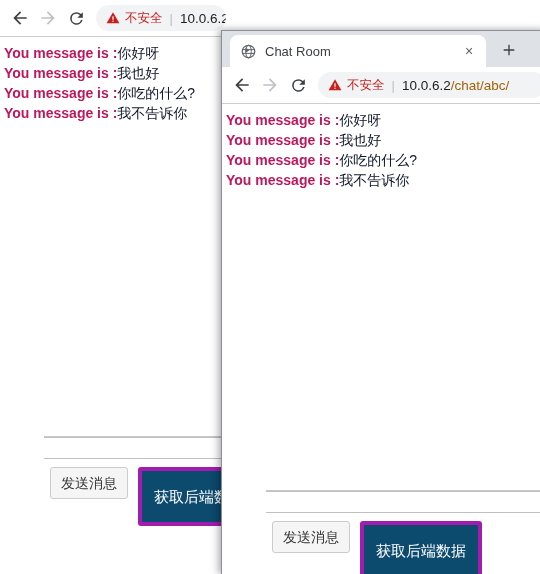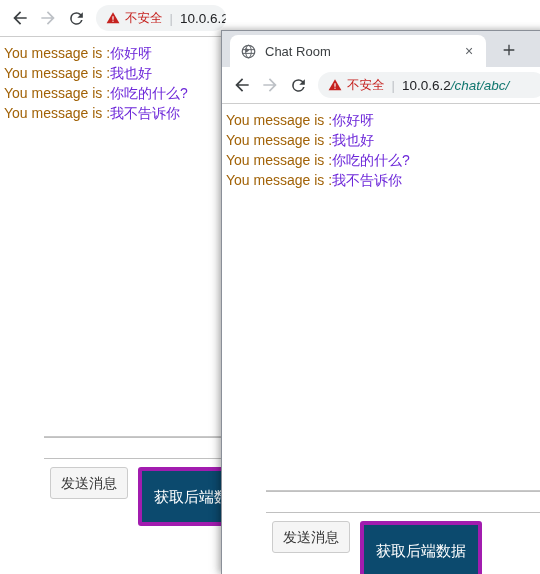--- a/index.html
+++ b/index.html
@@ -72,24 +72,23 @@
     flex: 0 0 auto;
     font-size: 13px;
   }
   .url-host {
     color: #202124;
     font-size: 13.5px;
     flex: 0 0 auto;
     text-align: center;
   }
   .url-path {
-    color: #0f766e;
+    color: #a16207;
     font-size: 13.5px;
     flex: 0 0 auto;
-    font-style: italic;
   }
 
   .toolbar-underline {
     height: 1px;
     background: #cdcdcd;
   }
 
   
   .page {
     background: #ffffff;
@@ -99,22 +98,22 @@
   .msg-list {
     padding: 6px 4px 0 4px;
   }
   .msg-line {
     font-size: 14px;
     line-height: 20px;
     color: #1a1a1a;
     white-space: nowrap;
     font-family: "Liberation Sans", "DejaVu Sans", sans-serif;
   }
-  .msg-prefix { color: #a16207; }
-  .msg-body { color: #6d28d9; }
+  .msg-prefix { color: #be185d; font-weight: bold; }
+  .msg-body { color: #0f172a; }
 
   .page-bottom {
     position: absolute;
     left: 0;
     right: 0;
     bottom: 0;
     margin-left: 44px;
   }
   .hr-line {
     height: 1px;

